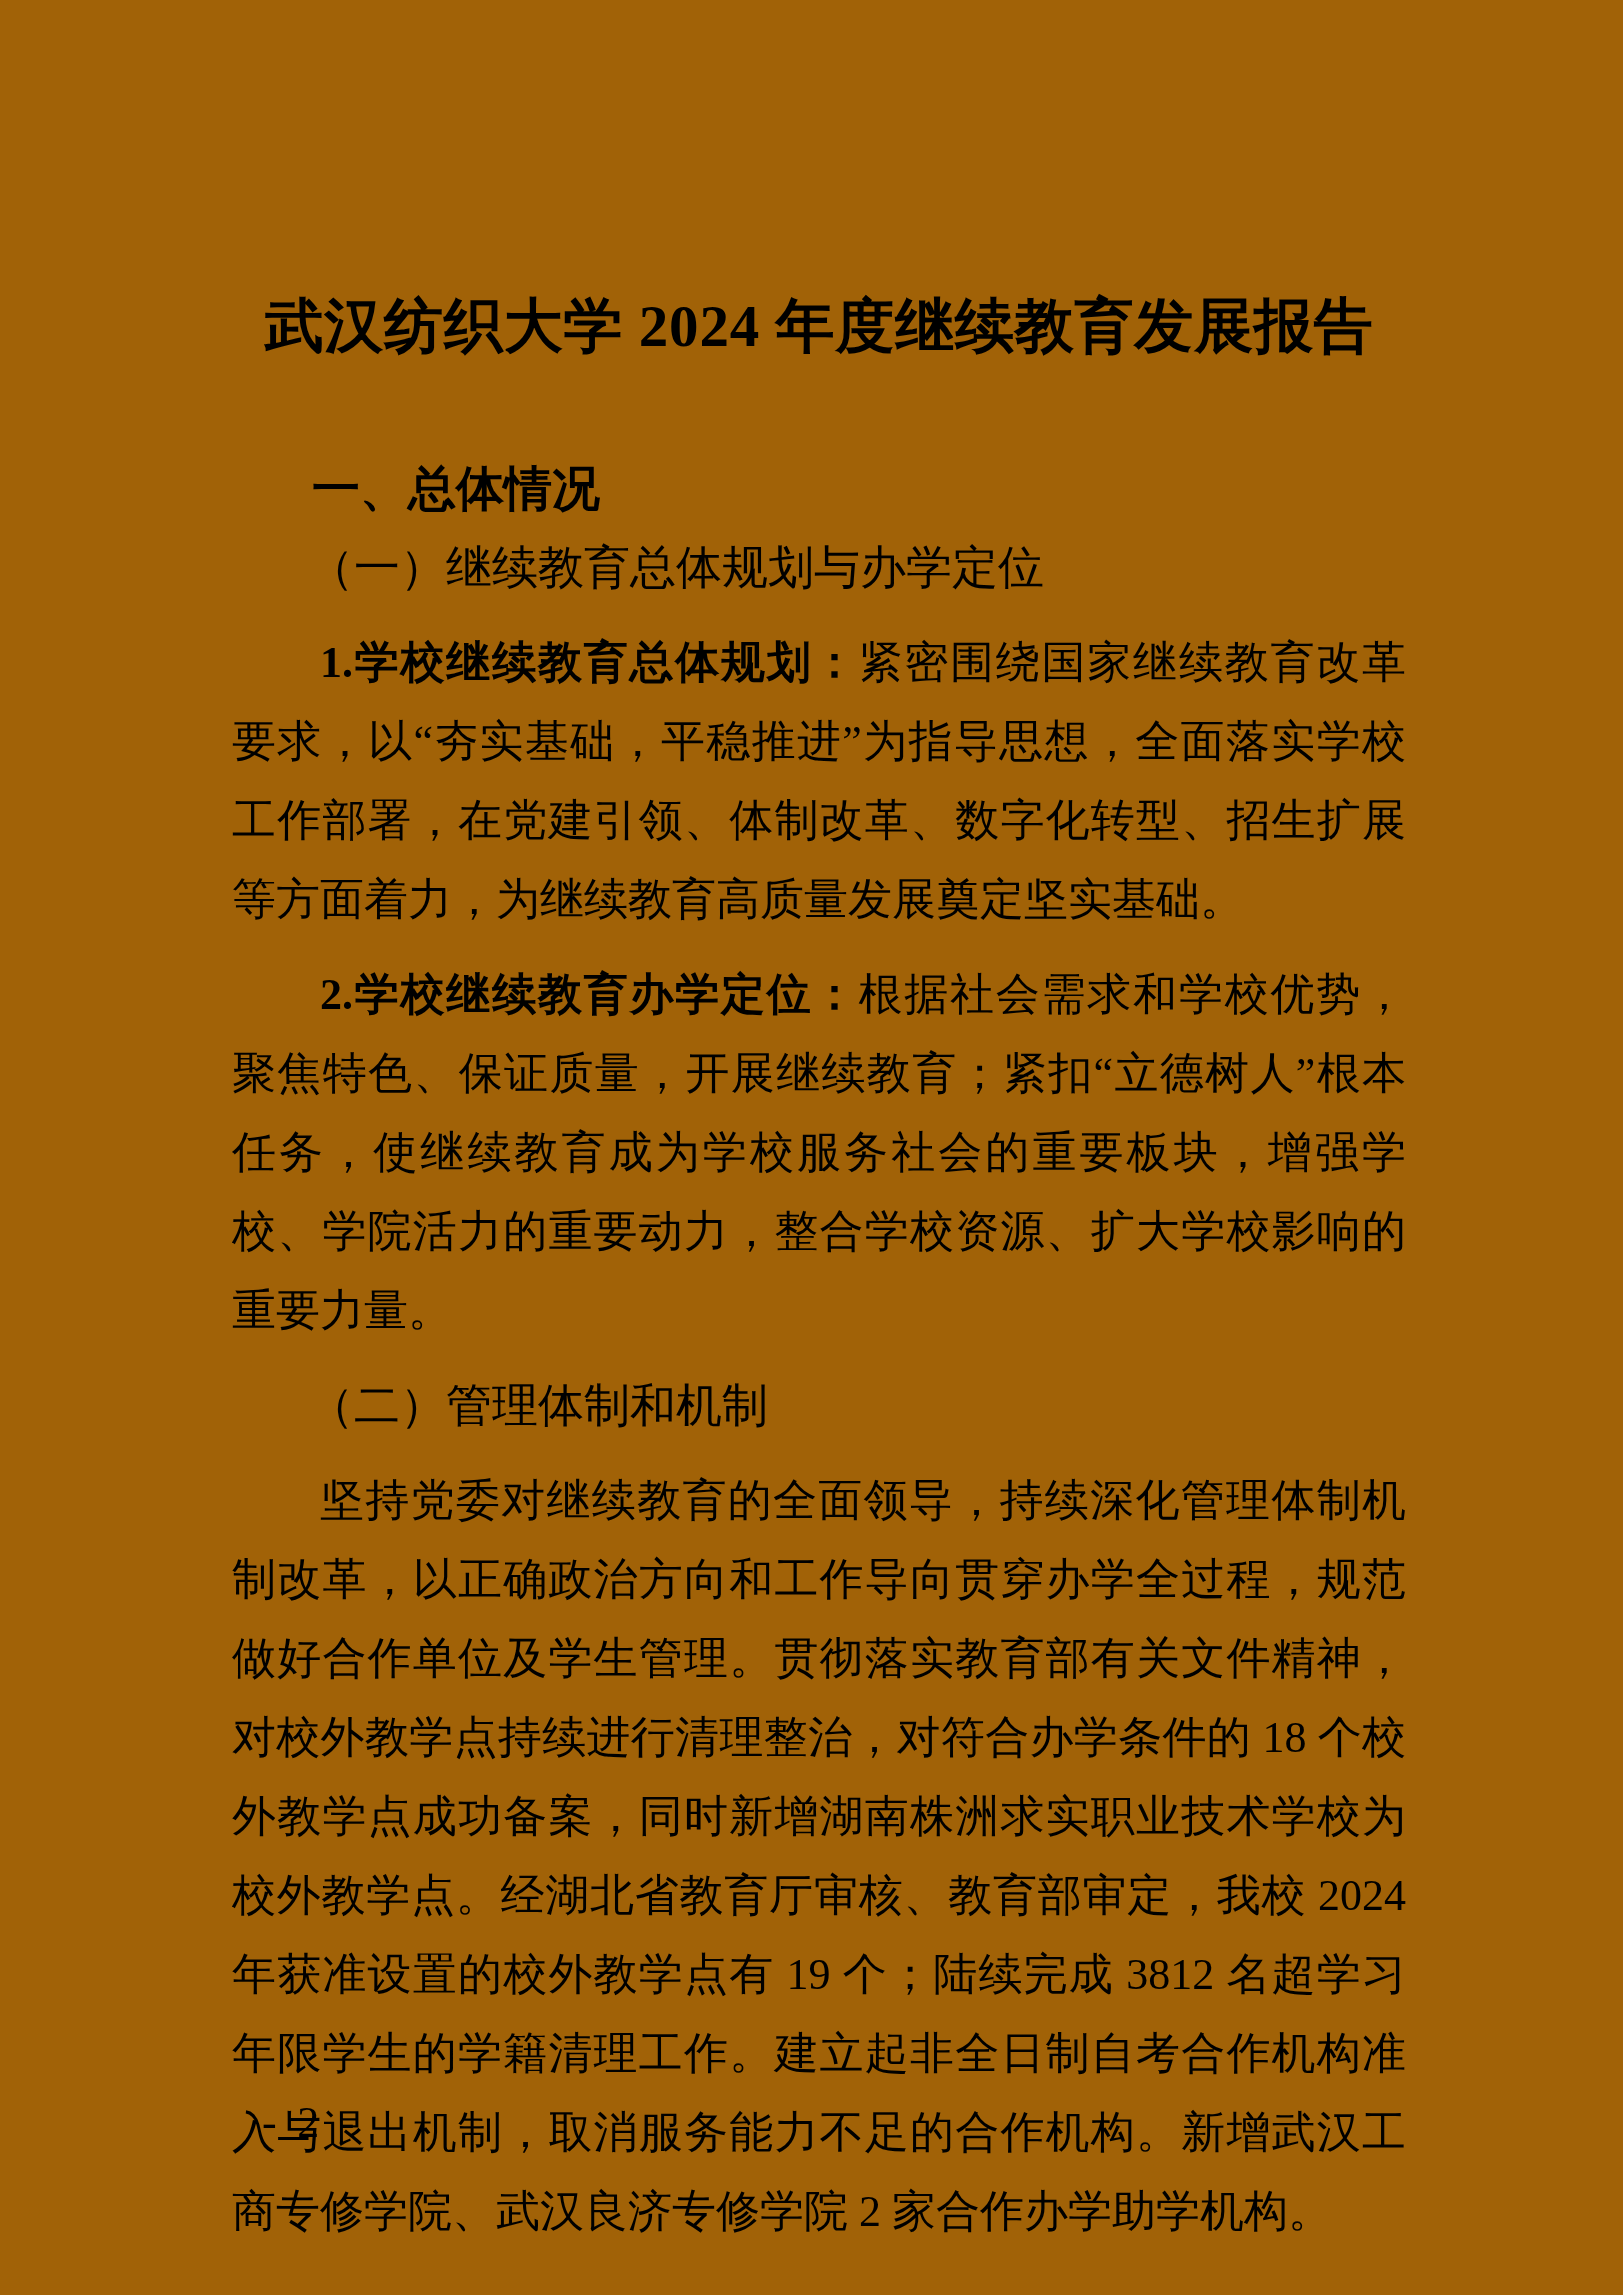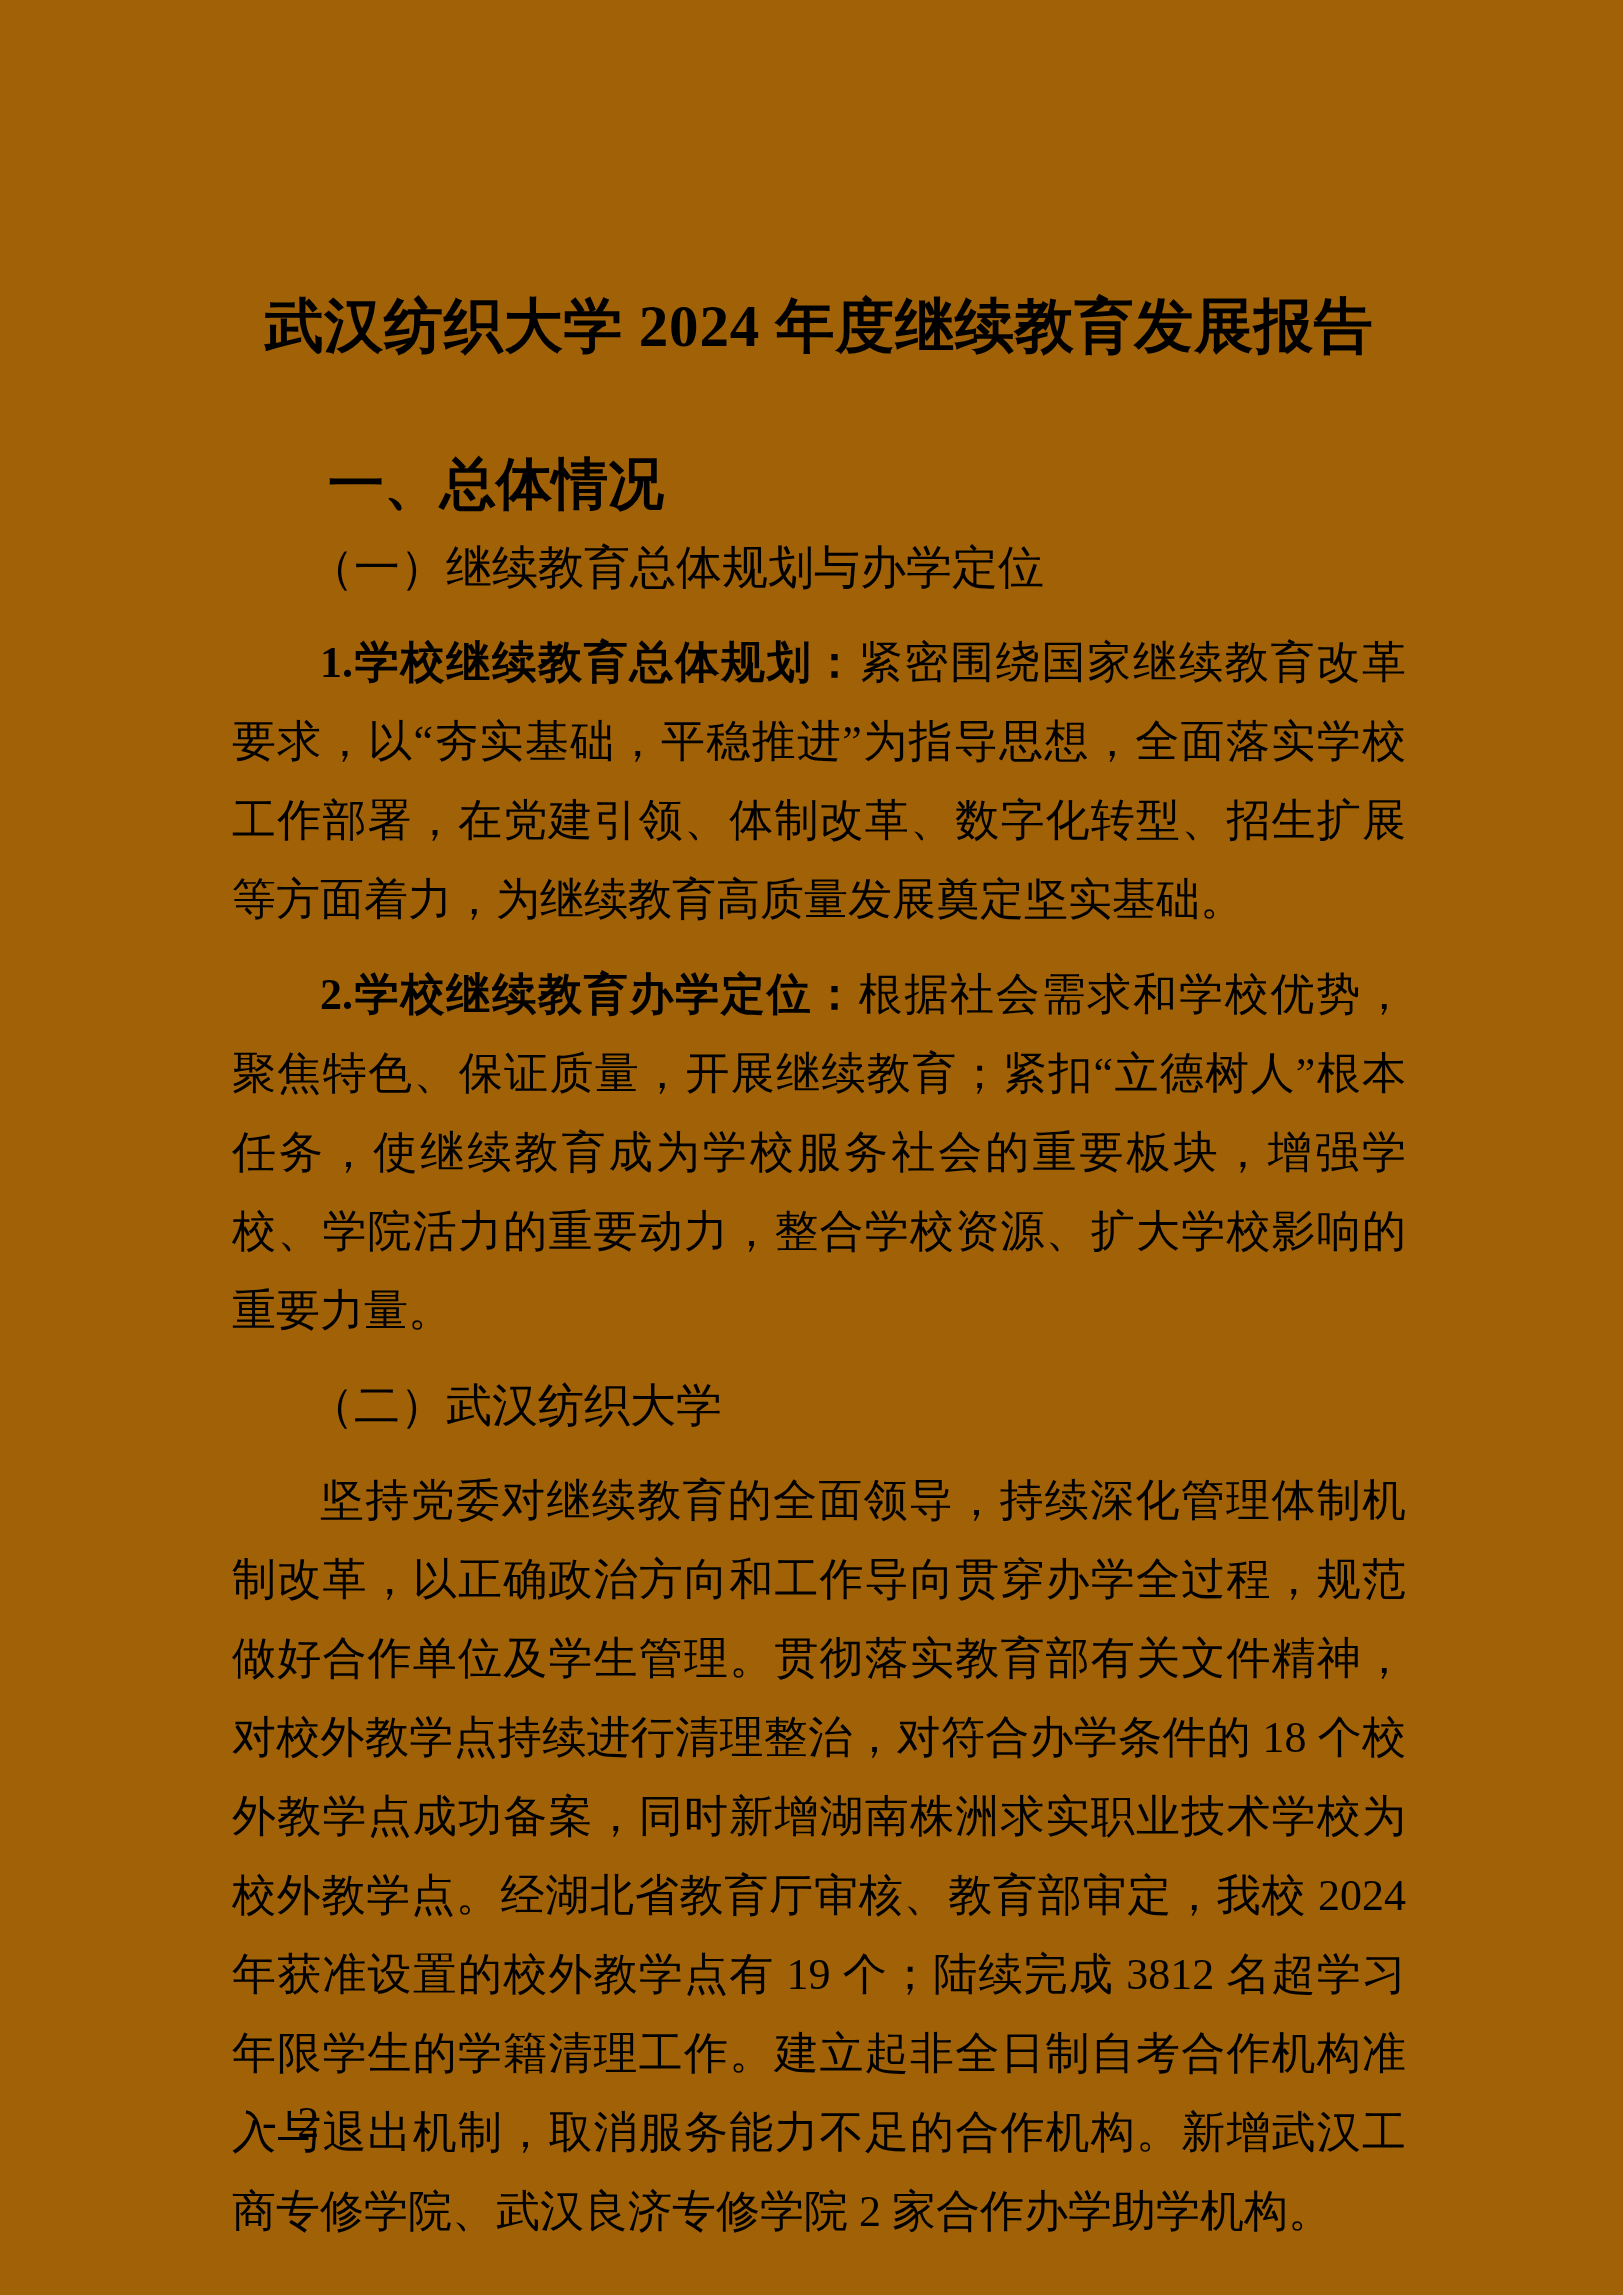--- a/index.html
+++ b/index.html
@@ -26,23 +26,23 @@
   .doc-title {
     font-family: "Liberation Serif", "DejaVu Serif", serif;
     font-weight: bold;
     font-size: 59px;
     line-height: 89px;
     text-align: center;
     letter-spacing: 0.8px;
     margin: 0 0 78px 0;
   }
   .h1 {
-    font-family: Liberation Mono, monospace;
+    font-family: Liberation Sans, sans-serif;
     font-weight: bold;
-    font-size: 56px;
+    font-size: 48px;
     line-height: 79px;
     text-indent: 2em;
     margin: 0;
   }
   .h2 {
     font-family: "Liberation Serif", "DejaVu Serif", serif;
     font-weight: normal;
     font-size: 46px;
     line-height: 79px;
     text-indent: 2em;
@@ -83,21 +83,21 @@
     <div class="h2">（一）继续教育总体规划与办学定位</div>
 
     <p class="para">
       <span class="lead">1.学校继续教育总体规划：</span><span>紧密围绕国家继续教育改革要求，以“夯实基础，平稳推进”为指导思想，全面落实学校工作部署，在党建引领、体制改革、数字化转型、招生扩展等方面着力，为继续教育高质量发展奠定坚实基础。</span>
     </p>
 
     <p class="para">
       <span class="lead">2.学校继续教育办学定位：</span><span>根据社会需求和学校优势，聚焦特色、保证质量，开展继续教育；紧扣“立德树人”根本任务，使继续教育成为学校服务社会的重要板块，增强学校、学院活力的重要动力，整合学校资源、扩大学校影响的重要力量。</span>
     </p>
 
-    <div class="h2">（二）武汉纺织大学</div>
+    <div class="h2">（二）管理体制和机制</div>
 
     <p class="para">
       <span>坚持党委对继续教育的全面领导，持续深化管理体制机制改革，以正确政治方向和工作导向贯穿办学全过程，规范做好合作单位及学生管理。贯彻落实教育部有关文件精神，对校外教学点持续进行清理整治，对符合办学条件的 18 个校外教学点成功备案，同时新增湖南株洲求实职业技术学校为校外教学点。经湖北省教育厅审核、教育部审定，我校 2024 年获准设置的校外教学点有 19 个；陆续完成 3812 名超学习年限学生的学籍清理工作。建立起非全日制自考合作机构准入与退出机制，取消服务能力不足的合作机构。新增武汉工商专修学院、武汉良济专修学院 2 家合作办学助学机构。</span>
     </p>
 
   </div>
 
   <div class="page-number">- 2 -</div>
 </div>
 

